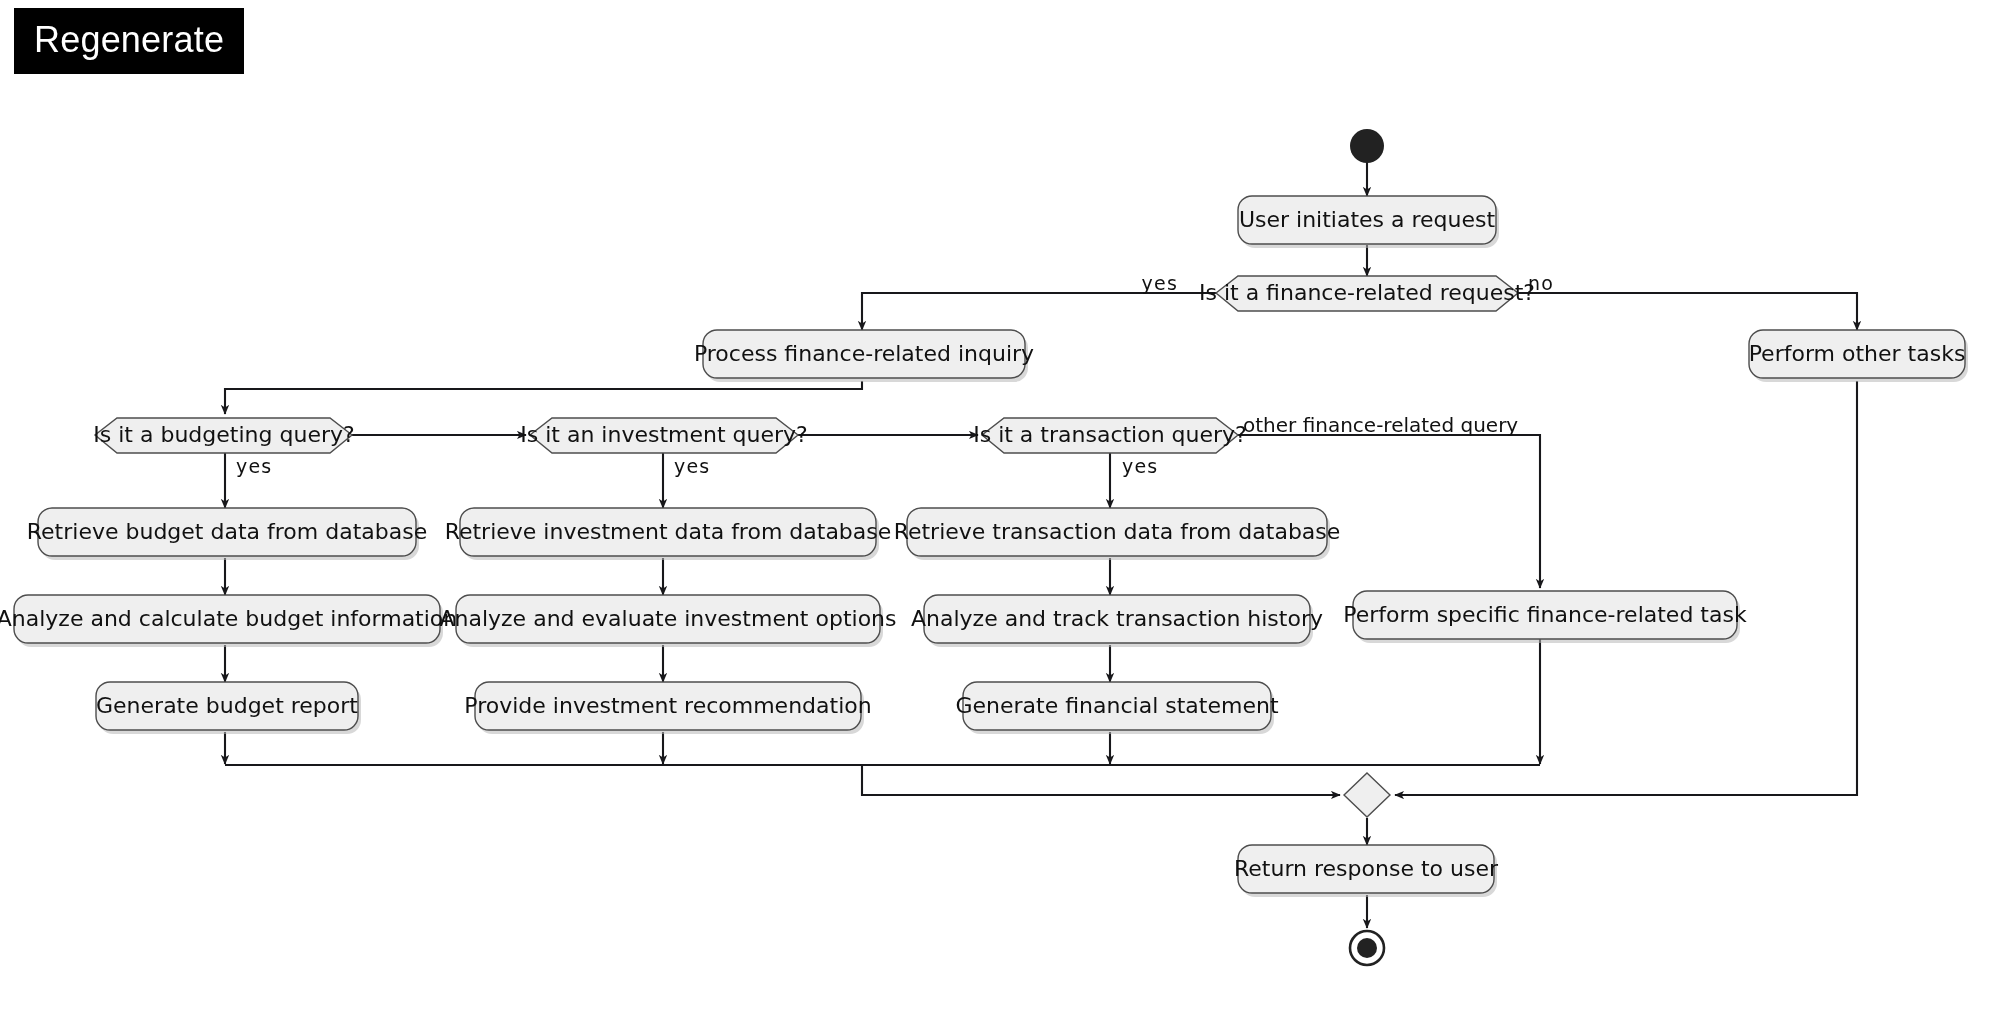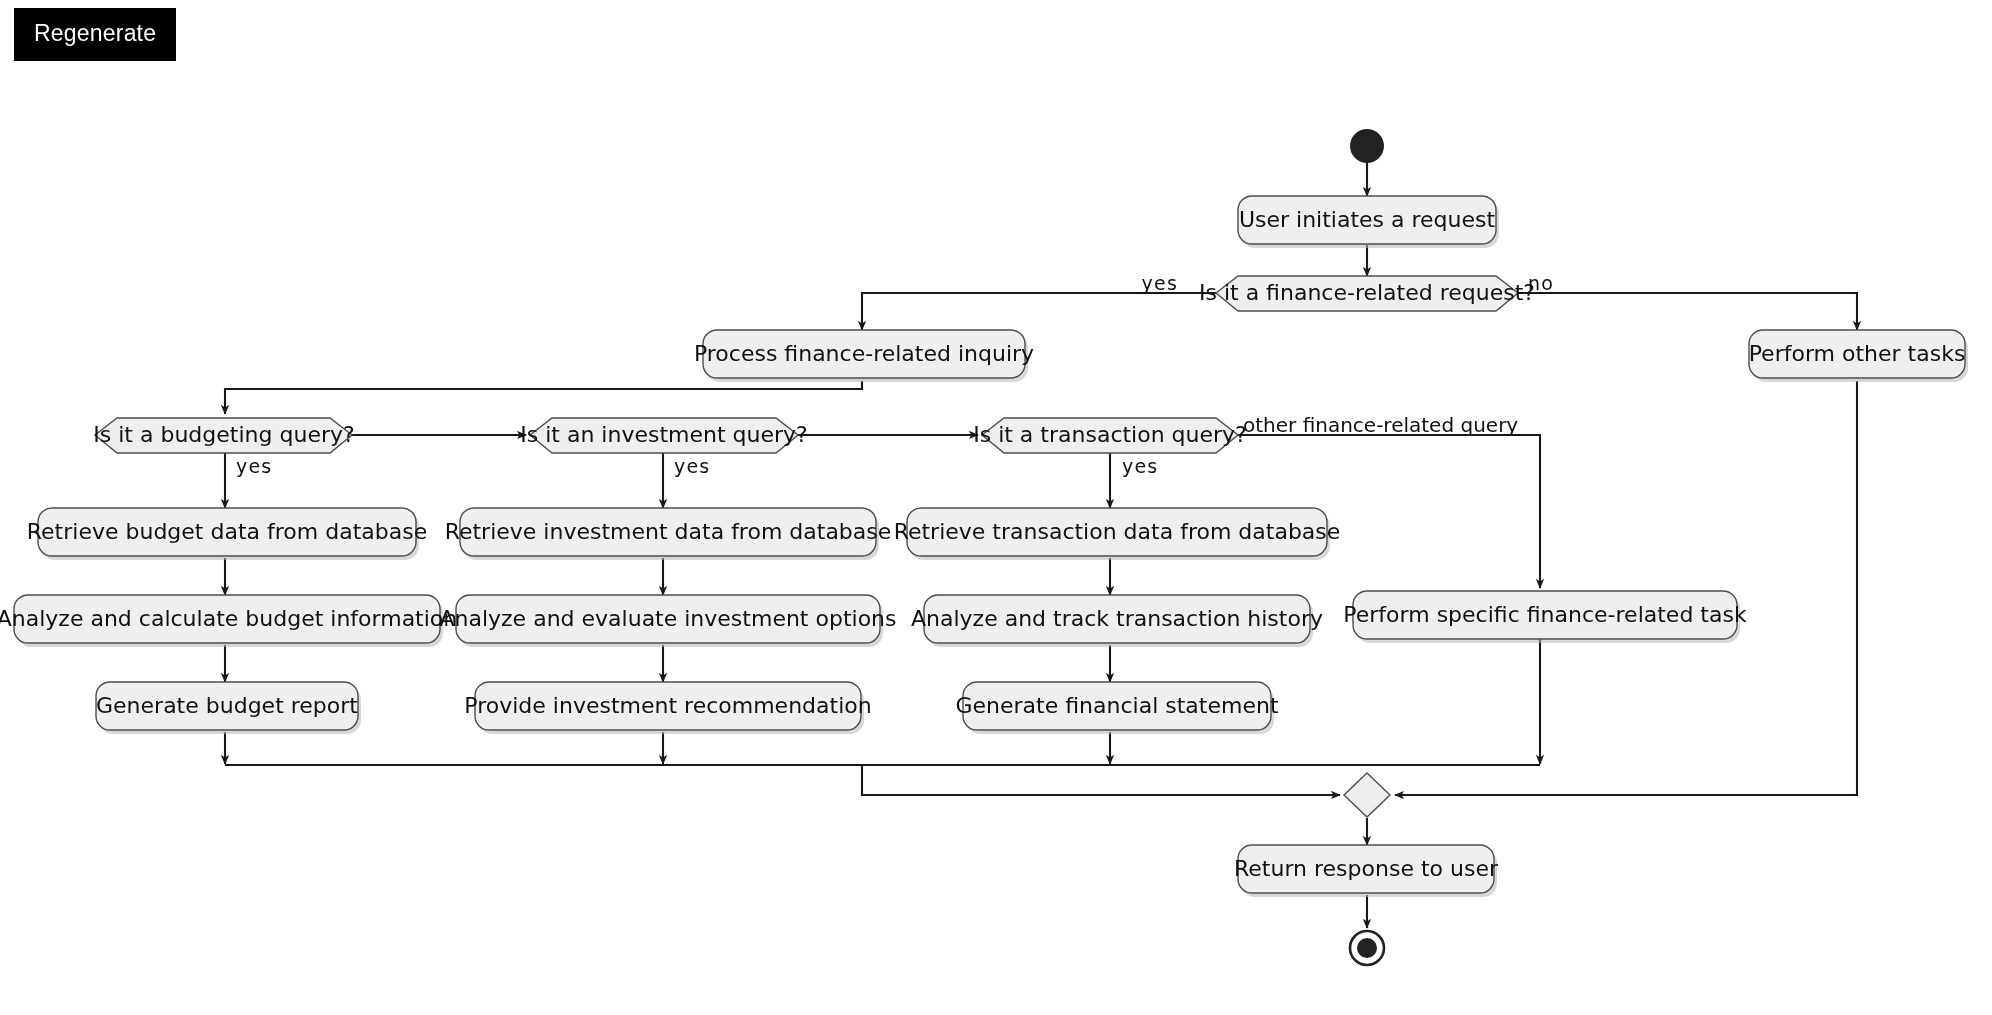--- a/index.html
+++ b/index.html
@@ -21,21 +21,21 @@
     width: 1992px;
     height: 1015px;
   }
   #regen-btn {
     position: absolute;
     left: 14px;
     top: 8px;
     background: #000000;
     color: #ffffff;
     font-family: "Liberation Sans", sans-serif;
-    font-size: 23px;
+    font-size: 36px;
     line-height: 1;
     padding: 14px 20px 16px 20px;
     border: none;
     cursor: pointer;
     letter-spacing: 0.2px;
     white-space: nowrap;
   }
   #diagram-svg {
     position: absolute;
     left: 0;

